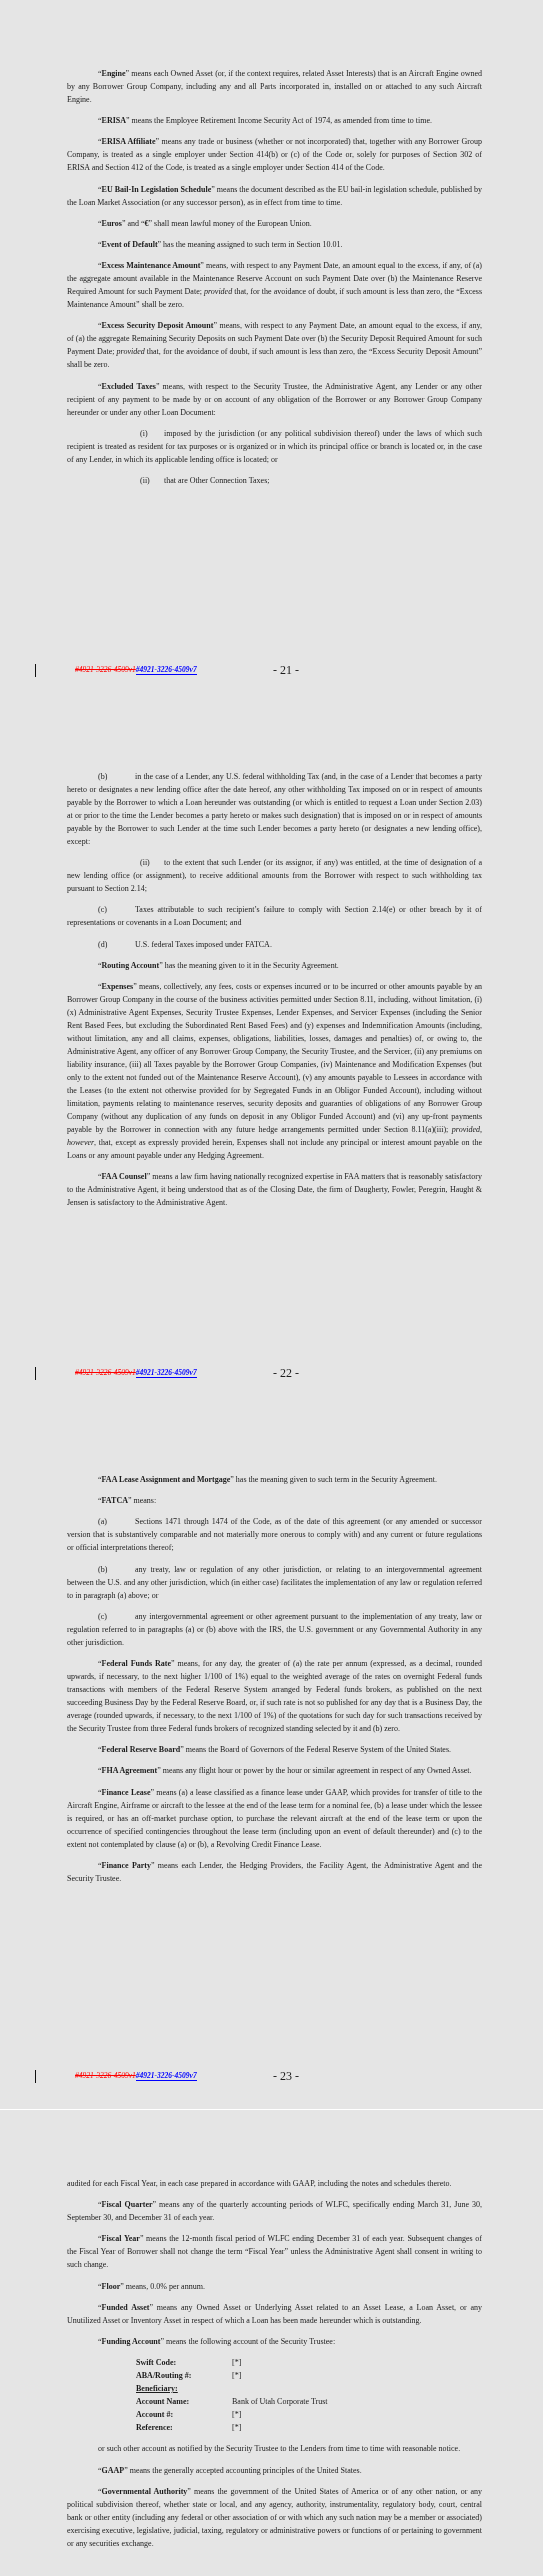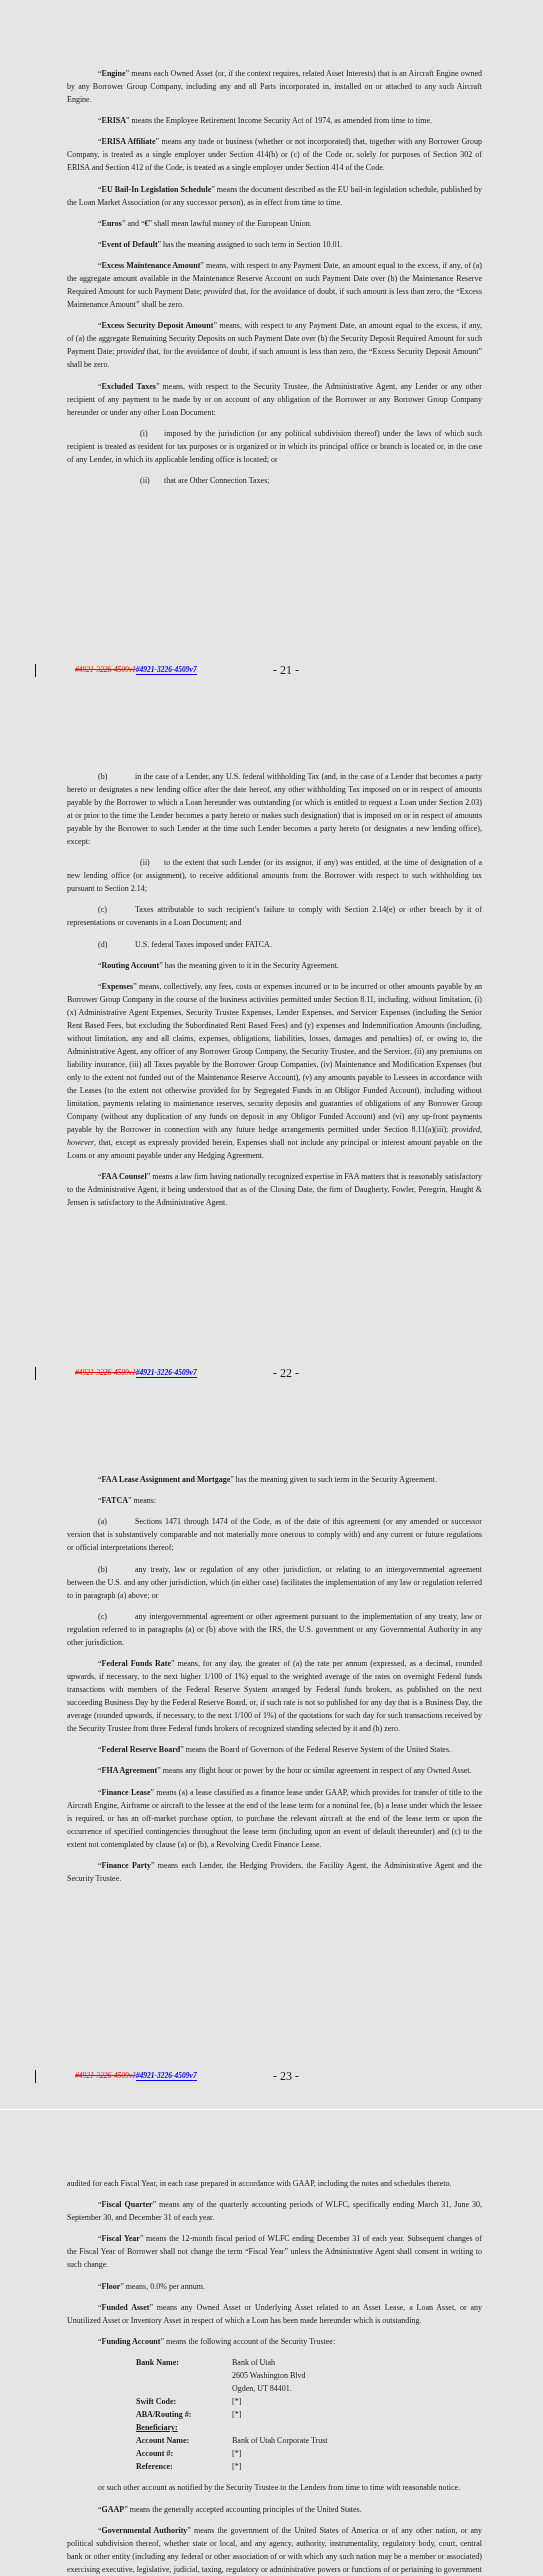--- a/index.html
+++ b/index.html
@@ -99,28 +99,20 @@
   <section class="page p3">
     <div class="content">
         <p class="cont"><span>audited for each Fiscal Year, in each case prepared in accordance with GAAP, including the notes and schedules thereto.</span></p>
         <p class="def"><span>“</span><span class="b ">Fiscal Quarter</span><span>” means any of the quarterly accounting periods of WLFC, specifically ending March 31, June 30, September 30, and December 31 of each year.</span></p>
         <p class="def"><span>“</span><span class="b ">Fiscal Year</span><span>” means the 12-month fiscal period of WLFC ending December 31 of each year. Subsequent changes of the Fiscal Year of Borrower shall not change the term “Fiscal Year” unless the Administrative Agent shall consent in writing to such change.</span></p>
         <p class="def"><span>“</span><span class="b ">Floor</span><span>” means, 0.0% per annum.</span></p>
         <p class="def"><span>“</span><span class="b ">Funded Asset</span><span>” means any Owned Asset or Underlying Asset related to an Asset Lease, a Loan Asset, or any Unutilized Asset or Inventory Asset in respect of which a Loan has been made hereunder which is outstanding.</span></p>
         <p class="def"><span>“</span><span class="b ">Funding Account</span><span>” means the following account of the Security Trustee:</span></p>
         <div class="acct">
           <div class="arow">
-            <span class="albl">Bank Name:</span>
-            <span class="avals">
-              <div>Bank of Utah</div>
-              <div>2605 Washington Blvd</div>
-              <div>Ogden, UT 84401.</div>
-            </span>
-          </div>
-          <div class="arow">
             <span class="albl">Swift Code:</span>
             <span class="avals">
               <div>[*]</div>
             </span>
           </div>
           <div class="arow">
             <span class="albl">ABA/Routing #:</span>
             <span class="avals">
               <div>[*]</div>
             </span>

